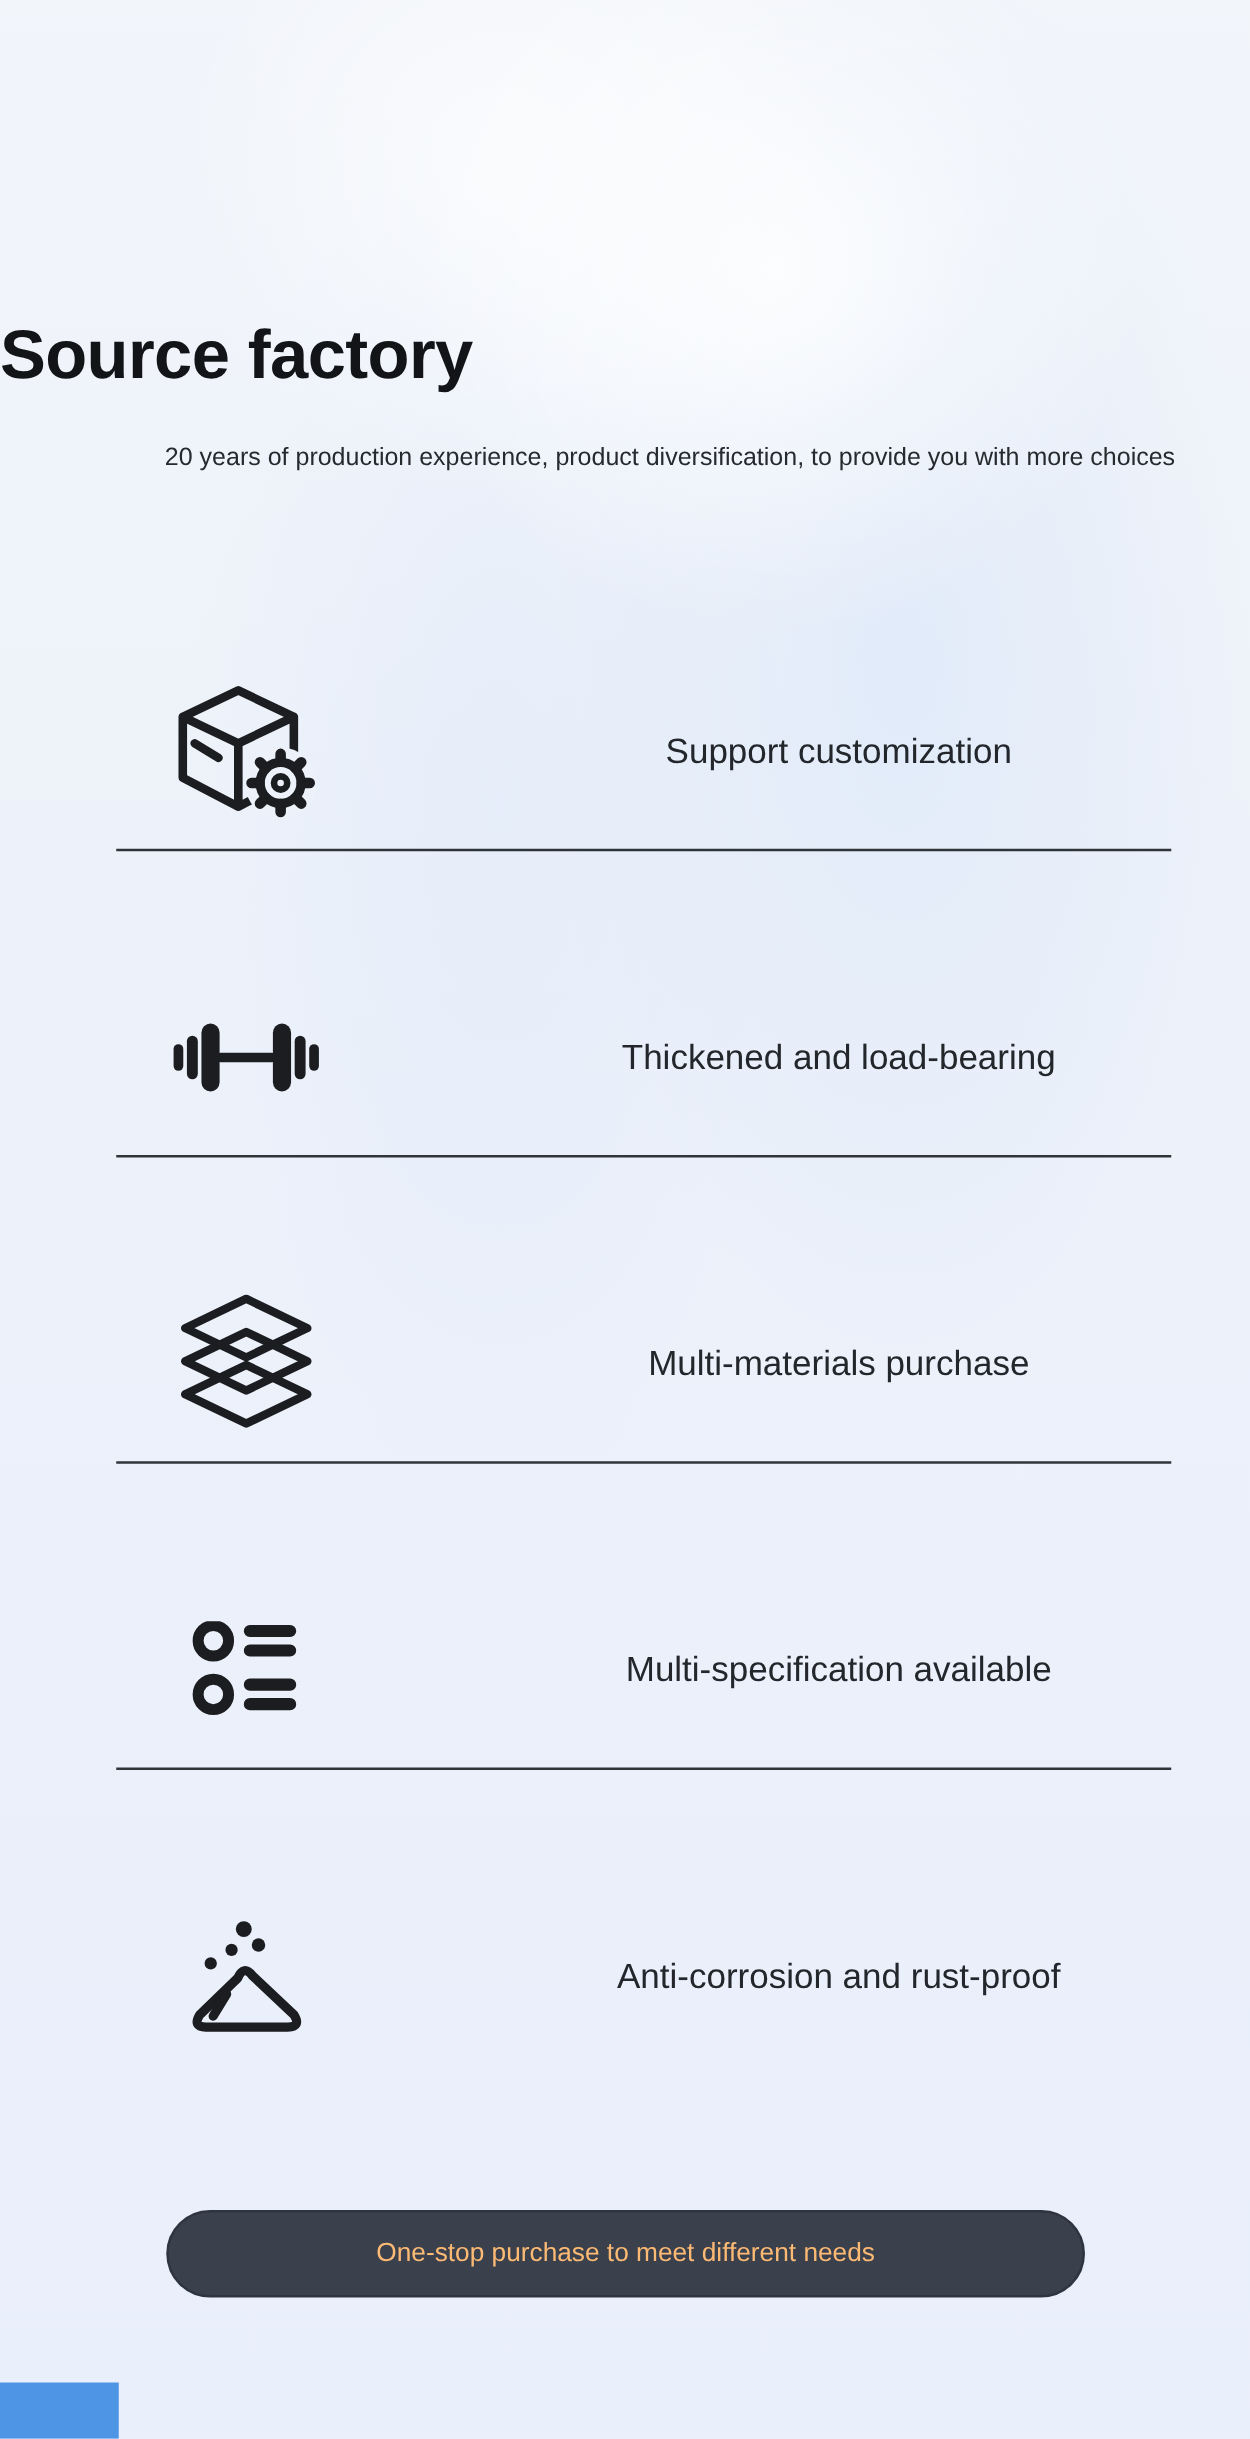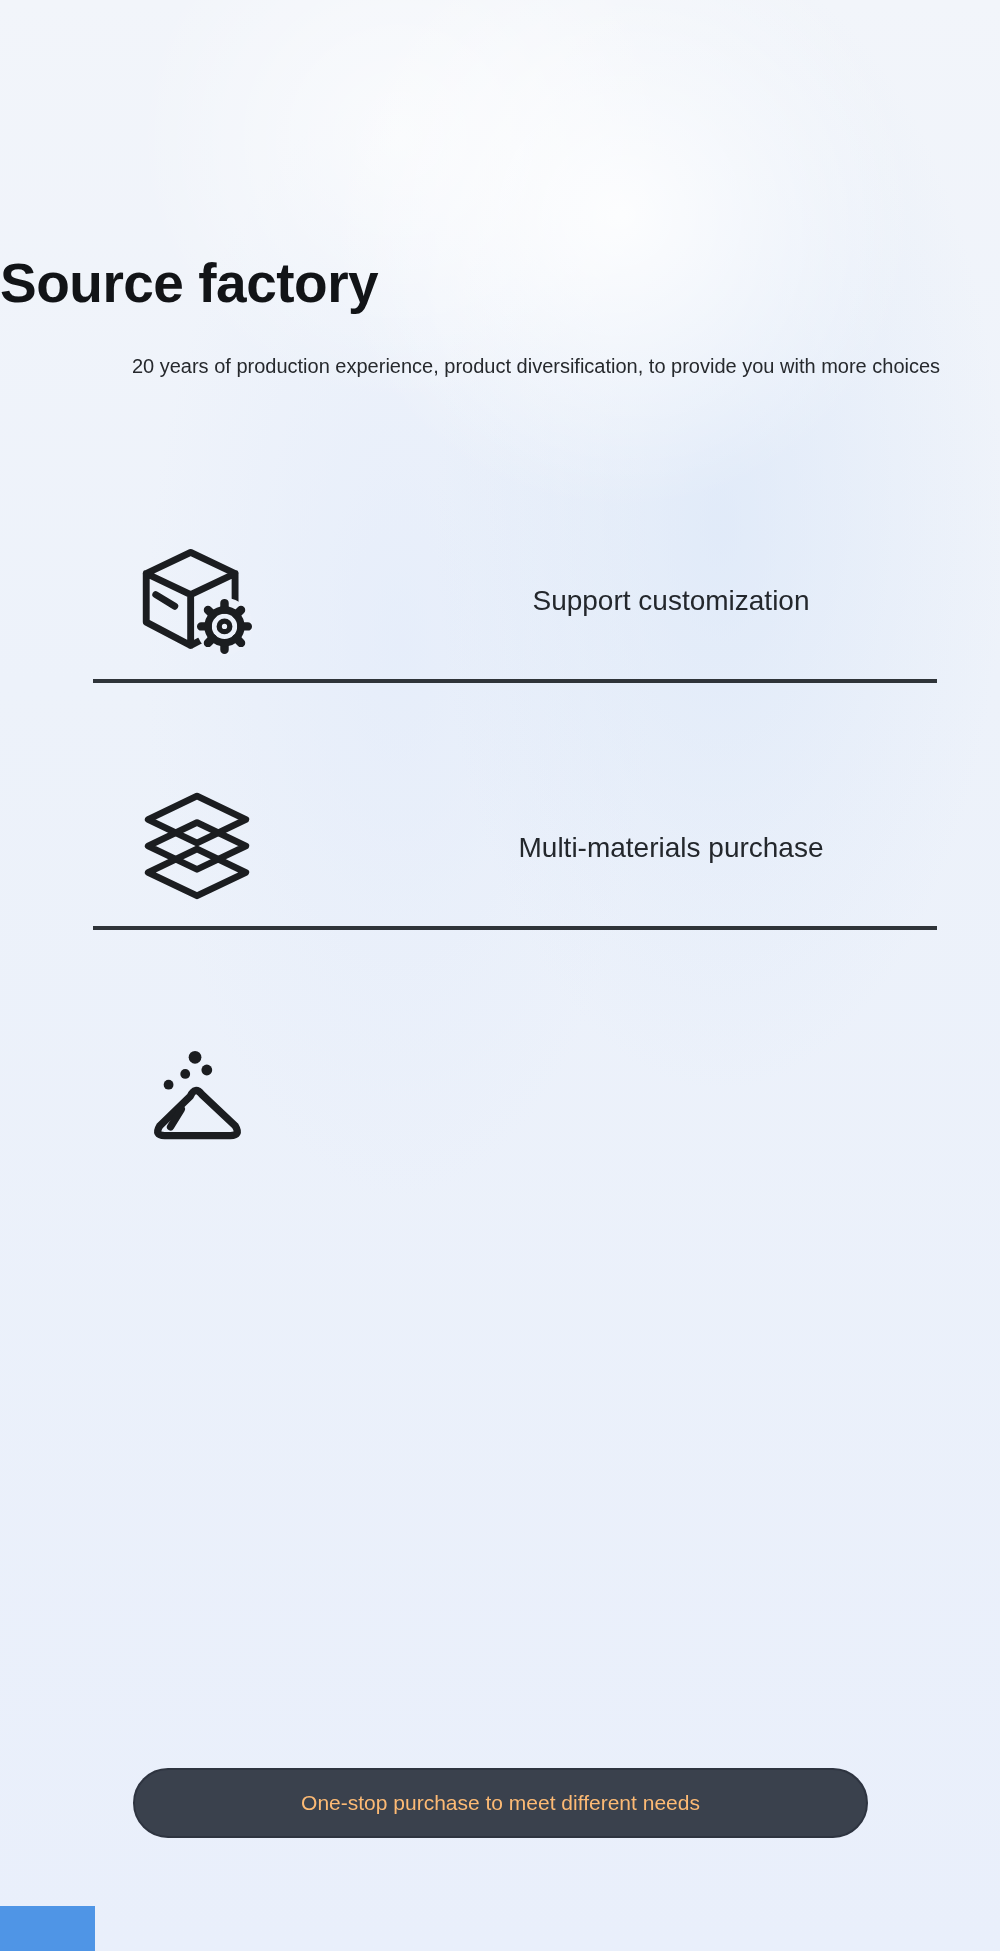--- a/index.html
+++ b/index.html
@@ -76,51 +76,80 @@
             <path d="M98,76 L104,76 M93.3,87.3 L97.6,91.6 M82,92 L82,98 M70.7,87.3 L66.4,91.6 M66,76 L60,76 M70.7,64.7 L66.4,60.4 M82,60 L82,54 M93.3,64.7 L97.6,60.4"></path>
           </g>
           <circle class="icon-stroke" stroke-width="7" cx="82" cy="76" r="15.5"></circle>
           <circle class="icon-stroke" stroke-width="5" cx="82" cy="76" r="5"></circle>
         </svg>
       </div>
       <div class="row-label">Support customization</div>
     </div>
     <div class="feature-divider"></div>
 
+    <div class="feature-row">
+      <div class="row-icon-box">
+        <svg width="126" height="62" viewBox="0 0 130 64">
+          <g class="icon-fill">
+            <rect x="40" y="28" width="50" height="8" rx="4"></rect>
+            <rect x="28" y="4" width="15" height="56" rx="7.5"></rect>
+            <rect x="16" y="14" width="9" height="36" rx="4.5"></rect>
+            <rect x="5" y="21" width="8" height="22" rx="4"></rect>
+            <rect x="87" y="4" width="15" height="56" rx="7.5"></rect>
+            <rect x="105" y="14" width="9" height="36" rx="4.5"></rect>
+            <rect x="117" y="21" width="8" height="22" rx="4"></rect>
+          </g>
+        </svg>
+      </div>
+      <div class="row-label">Thickened and load-bearing</div>
+    </div>
     <div class="feature-divider"></div>
 
     <div class="feature-row">
       <div class="row-icon-box">
         <svg width="112" height="112" viewBox="0 0 110 110">
           <g class="icon-stroke" stroke-width="6.5">
             <path d="M55,4  L103,27 L55,50  L7,27 Z"></path>
             <path d="M55,30 L103,53 L55,76  L7,53 Z"></path>
             <path d="M55,56 L103,79 L55,102 L7,79 Z"></path>
           </g>
         </svg>
       </div>
       <div class="row-label">Multi-materials purchase</div>
     </div>
     <div class="feature-divider"></div>
 
+    <div class="feature-row">
+      <div class="row-icon-box">
+        <svg width="90" height="78" viewBox="0 0 92 80">
+          <circle class="icon-stroke" stroke-width="9" cx="19" cy="16" r="12.5"></circle>
+          <circle class="icon-stroke" stroke-width="9" cx="19" cy="60" r="12.5"></circle>
+          <g class="icon-stroke" stroke-width="10">
+            <path d="M49,8 L82,8 M49,24 L82,24 M49,52 L82,52 M49,68 L82,68"></path>
+          </g>
+        </svg>
+      </div>
+      <div class="row-label">Multi-specification available</div>
+    </div>
     <div class="feature-divider"></div>
 
     <div class="feature-row">
       <div class="row-icon-box">
         <svg width="98" height="94" viewBox="0 0 100 95">
           <path class="icon-stroke" stroke-width="7.5" d="M43,49 Q48,38 55,47 L89,79 Q95,89 84,89 L17,89 Q6,89 12,79 Z"></path>
           <path class="icon-stroke" stroke-width="7.5" d="M23,80 L34,62"></path>
           <g class="icon-fill">
             <circle cx="48" cy="9" r="6.5"></circle>
             <circle cx="60" cy="22" r="5.5"></circle>
             <circle cx="38" cy="26" r="5"></circle>
             <circle cx="21" cy="37" r="5"></circle>
           </g>
         </svg>
       </div>
+      <div class="row-label">Anti-corrosion and rust-proof</div>
     </div>
 
   </div>
 
   <div class="cta">One-stop purchase to meet different needs</div>
 
   <div class="corner-accent"></div>
 
 </div>
 

